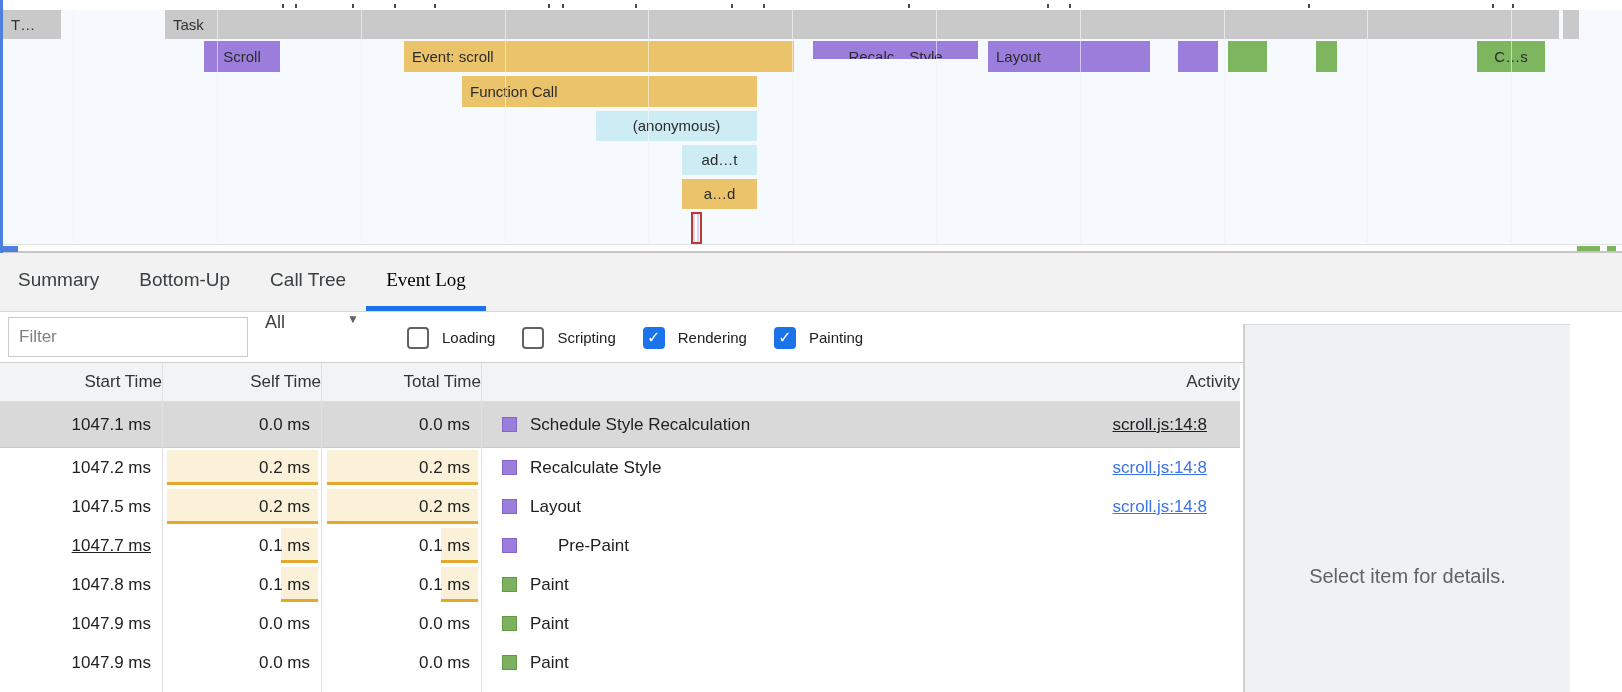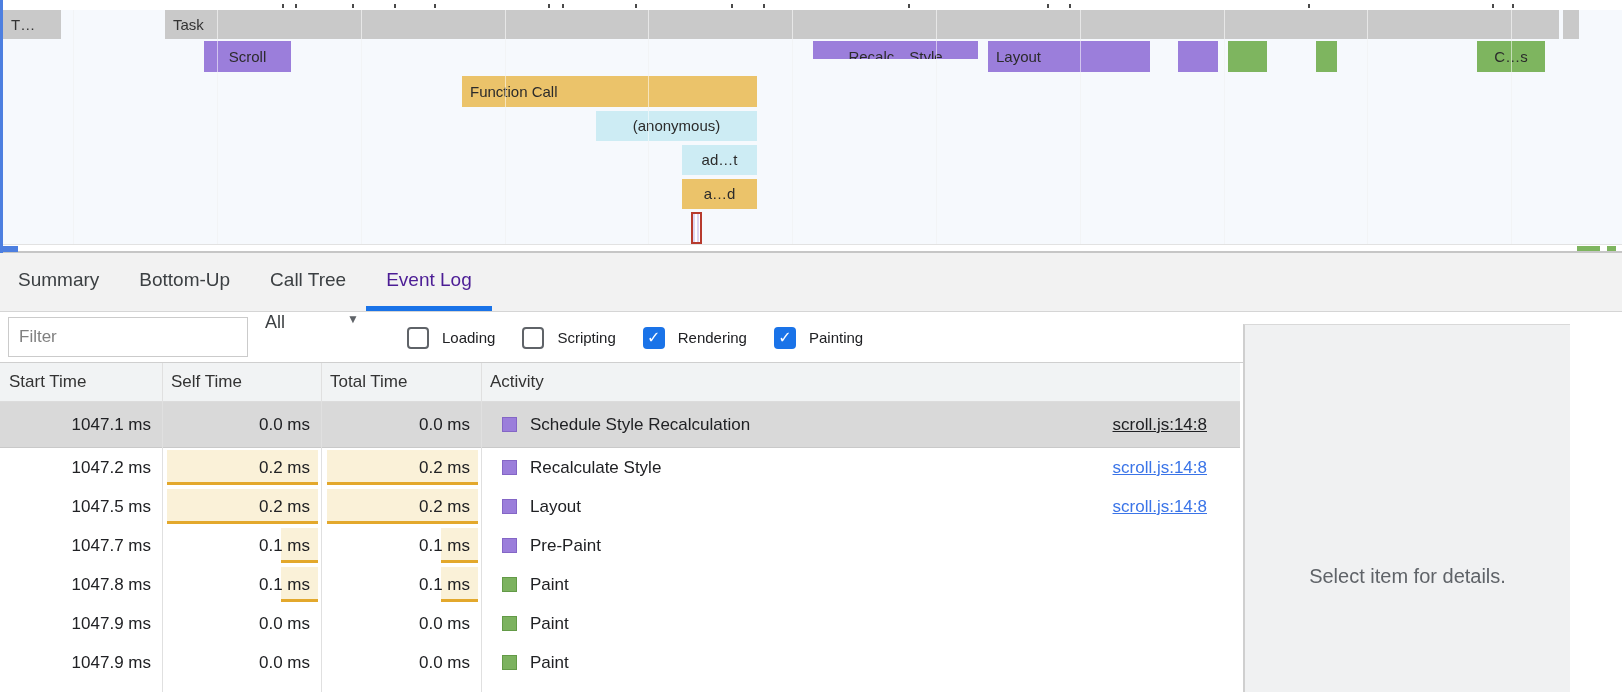--- a/index.html
+++ b/index.html
@@ -28,41 +28,41 @@
           border-top:1px solid #e2e2e2;border-bottom:2px solid #c6c6c6;box-sizing:border-box;z-index:4;}
   #blue-corner{position:absolute;left:0;top:1px;width:18px;height:6px;background:#4d7fe0;}
   .gsliver{position:absolute;top:1px;height:5px;background:#7eb55f;}
 
   
   #tabbar{position:absolute;left:0;top:253px;width:1622px;height:59px;background:#f2f2f2;
           border-bottom:1px solid #d5d5d5;box-sizing:border-box;display:flex;align-items:stretch;}
   .tab{padding:16px 20px;font-size:19px;color:#3c4043;display:flex;align-items:center;
        border-bottom:5px solid transparent;box-sizing:border-box;cursor:default;}
   .tab:first-child{padding-left:18px;}
-  .tab.active{color:#4c1d95;border-bottom-color:#1a73e8;}
+  .tab.active{color:#000000;border-bottom-color:#1a73e8;font-family:Liberation Serif, serif;}
 
   
   #toolbar{position:absolute;left:0;top:312px;width:1243px;height:51px;background:#fff;
            border-bottom:1px solid #cfcfcf;box-sizing:border-box;display:flex;align-items:center;}
   #filter-input{position:absolute;left:8px;top:5px;width:240px;height:40px;border:1px solid #cbcbcb;
            box-sizing:border-box;font-size:17px;color:#333;padding:0 10px;outline:none;
            font-family:"Liberation Sans",sans-serif;background:#fff;}
   #filter-input::placeholder{color:#808080;}
   #type-select{position:absolute;left:265px;top:0;height:51px;display:flex;align-items:flex-start;font-size:18px;color:#3c4043;}
   #type-select .arrow{font-size:12px;color:#5f6368;margin-left:62px;}
   #checks{position:absolute;left:407px;top:0;height:51px;display:flex;align-items:center;}
   .checkitem{display:flex;align-items:center;margin-right:27px;}
   .box{width:22px;height:22px;border-radius:4px;box-sizing:border-box;border:2.5px solid #5f6368;
        background:#fff;margin-right:13px;display:flex;align-items:center;justify-content:center;}
   .box.checked{border:none;background:#1a73e8;color:#fff;
        font-family:"DejaVu Sans",sans-serif;font-size:16px;font-weight:bold;}
   .checklabel{font-size:15px;color:#202124;}
 
   
-  #grid{position:absolute;left:0;top:363px;width:1243px;height:329px;background:#fff;}
+  #grid{position:absolute;left:0;top:363px;width:1243px;height:329px;background:#fff;text-align:right;}
   #grid-header{position:absolute;left:0;top:0;width:1240px;height:39px;background:#f1f3f4;
            border-bottom:1px solid #dcdcdc;box-sizing:border-box;display:flex;}
   .hcell{font-size:17px;color:#333;line-height:38px;padding-left:9px;box-sizing:border-box;}
   .coldiv{position:absolute;top:0;bottom:0;width:1px;background:#e0e0e0;z-index:4;}
   #rows{position:absolute;left:0;top:39px;width:1240px;}
   .row{display:flex;position:relative;background:#fff;}
   .row.selected{background:#d9d9d9;border-bottom:1px solid #c9c9c9;box-sizing:border-box;}
   .cell{box-sizing:border-box;position:relative;font-size:17px;color:#202124;
         display:flex;align-items:center;}
   .cell.num{justify-content:flex-end;padding-right:11px;}
@@ -113,21 +113,22 @@
       <div class="gridline" style="left: 648px;"></div>
       <div class="gridline" style="left: 792px;"></div>
       <div class="gridline" style="left: 936px;"></div>
       <div class="gridline" style="left: 1080px;"></div>
       <div class="gridline" style="left: 1224px;"></div>
       <div class="gridline" style="left: 1367px;"></div>
       <div class="gridline" style="left: 1511px;"></div>
       <div class="fblock c-gray left" style="left: 3px; top: 10px; width: 58px; height: 29px; line-height: 29px;">T…</div>
       <div class="fblock c-gray left" style="left: 165px; top: 10px; width: 1394px; height: 29px; line-height: 29px;">Task</div>
       <div class="fblock c-gray left" style="left: 1563px; top: 10px; width: 4px; height: 29px; line-height: 29px;"></div>
-      <div class="fblock c-purple center" style="left: 204px; top: 41px; width: 87px; height: 31px; line-height: 31px;">Scroll</div>
+      <div class="fblock c-purple center" style="left: 204px; top: 41px; width: 76px; height: 31px; line-height: 31px;">Scroll</div>
+      <div class="fblock c-yellow left" style="left: 404px; top: 41px; width: 390px; height: 31px; line-height: 31px;">Event: scroll</div>
       <div class="fblock c-purple center" style="left: 813px; top: 41px; width: 165px; height: 18px; line-height: 31px;">Recalc…Style</div>
       <div class="fblock c-purple left" style="left: 988px; top: 41px; width: 162px; height: 31px; line-height: 31px;">Layout</div>
       <div class="fblock c-purple left" style="left: 1178px; top: 41px; width: 40px; height: 31px; line-height: 31px;"></div>
       <div class="fblock c-green left" style="left: 1228px; top: 41px; width: 39px; height: 31px; line-height: 31px;"></div>
       <div class="fblock c-green left" style="left: 1316px; top: 41px; width: 2px; height: 31px; line-height: 31px;"></div>
       <div class="fblock c-green left" style="left: 1321px; top: 41px; width: 2px; height: 31px; line-height: 31px;"></div>
       <div class="fblock c-green center" style="left: 1477px; top: 41px; width: 68px; height: 31px; line-height: 31px;">C…s</div>
       <div class="fblock c-yellow left" style="left: 462px; top: 76px; width: 295px; height: 31px; line-height: 31px;">Function Call</div>
       <div class="fblock c-cyan center" style="left: 596px; top: 111px; width: 161px; height: 30px; line-height: 30px;">(anonymous)</div>
       <div class="fblock c-cyan center" style="left: 682px; top: 145px; width: 75px; height: 30px; line-height: 30px;">ad…t</div>
@@ -239,32 +240,32 @@
             <div class="bar" style="width: 151px;"></div>
             <span>0.2 ms</span>
           </div>
           <div class="cell" style="width: 759px;">
             <div class="acticon purple"></div>
             <div class="actlabel">Layout</div>
             <div class="actlink">scroll.js:14:8</div>
           </div>
         </div>
         <div class="row" style="height: 39px;">
-          <div class="cell num" style="width: 162px;">
+          <div class="cell num" style="width: 162px; text-decoration: underline;">
             <span>1047.7 ms</span>
           </div>
           <div class="cell num" style="width: 159px;">
             <div class="bar" style="width: 37px;"></div>
             <span>0.1 ms</span>
           </div>
           <div class="cell num" style="width: 160px;">
             <div class="bar" style="width: 37px;"></div>
             <span>0.1 ms</span>
           </div>
-          <div class="cell" style="width: 759px;">
+          <div class="cell" style="width: 759px; gap: 28px;">
             <div class="acticon purple"></div>
             <div class="actlabel">Pre-Paint</div>
           </div>
         </div>
         <div class="row" style="height: 39px;">
           <div class="cell num" style="width: 162px;">
             <span>1047.8 ms</span>
           </div>
           <div class="cell num" style="width: 159px;">
             <div class="bar" style="width: 37px;"></div>

